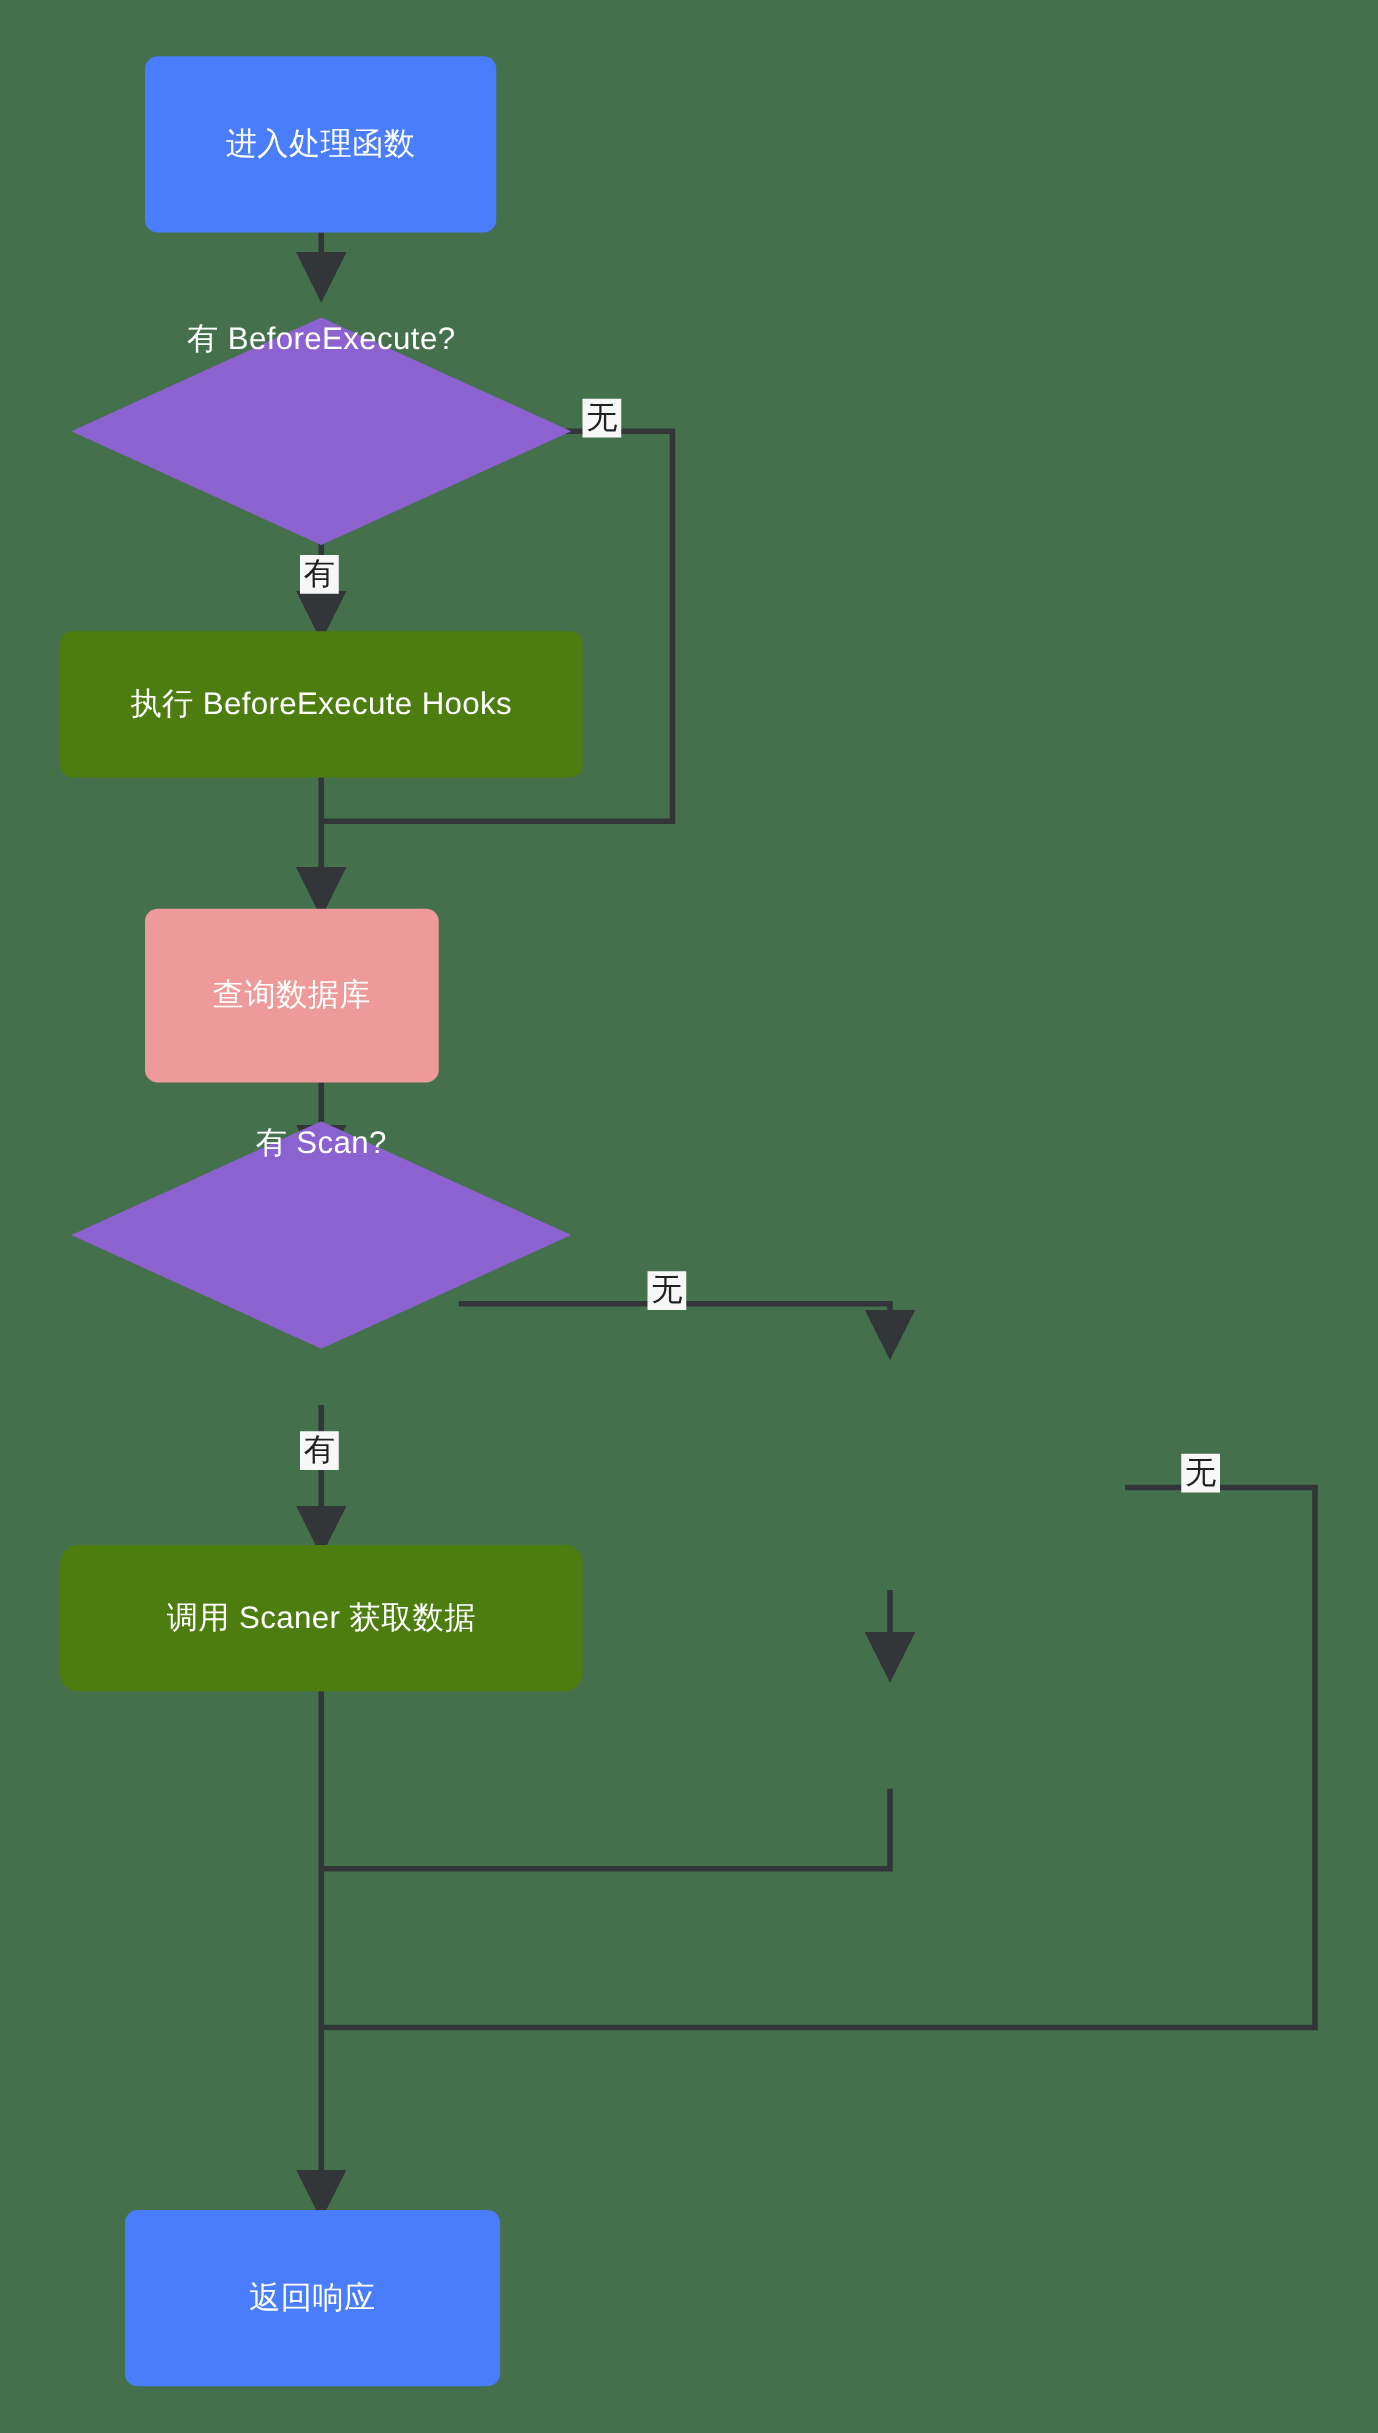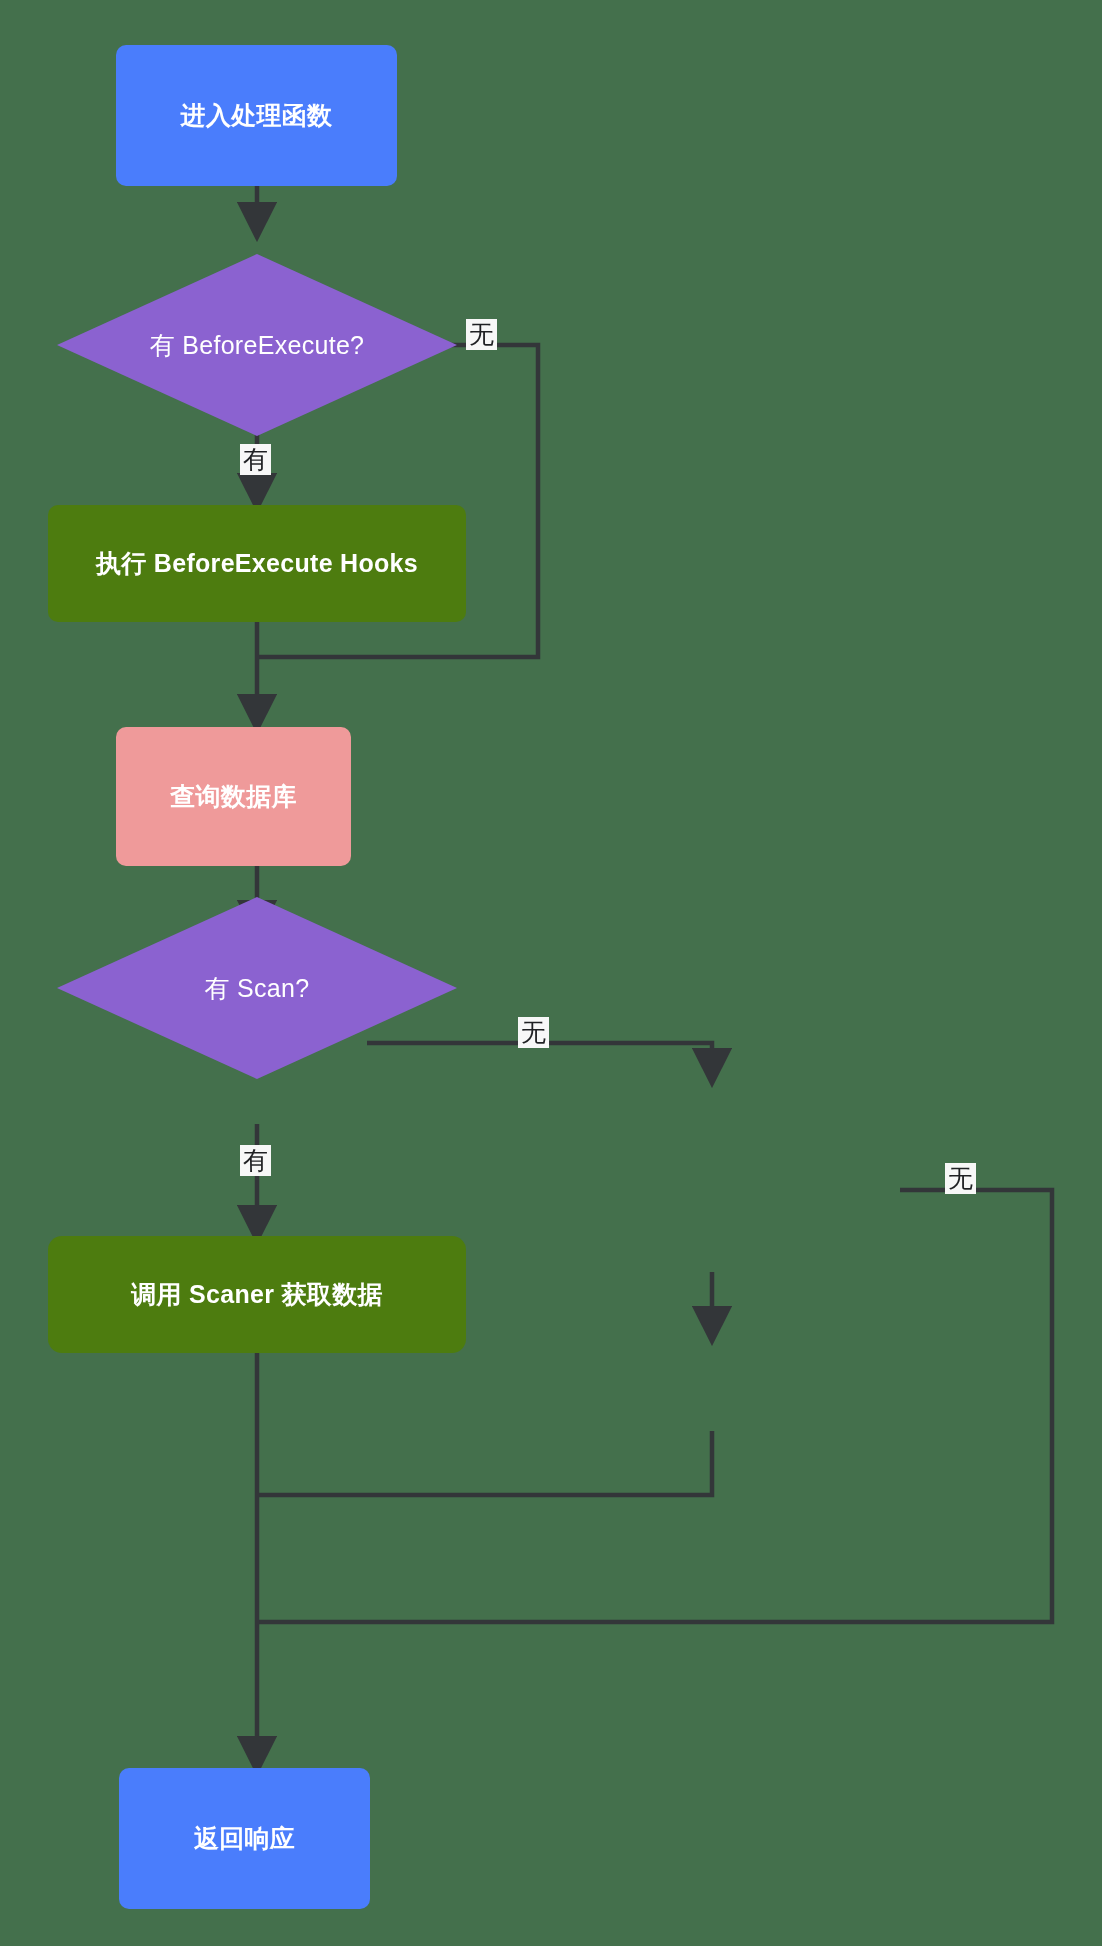--- a/index.html
+++ b/index.html
@@ -36,30 +36,29 @@
     justify-content: center;
     text-align: center;
     color: #ffffff;
     font-size: 25px;
     line-height: 1.25;
     letter-spacing: 0.3px;
     white-space: nowrap;
   }
   .node.rect {
     border-radius: 10px;
-    font-weight: bold;
   }
   .node.blue  { background: #4a7dfc; }
   .node.green { background: #4d7c0f; }
   .node.red   { background: #ef9a9a; }
 
   .diamond {
     position: absolute;
     display: flex;
-    align-items: center;
+    align-items: flex-start;
     justify-content: center;
   }
   .diamond .dshape {
     position: absolute;
     left: 0; top: 0;
     width: 100%; height: 100%;
   }
   .diamond .dlabel {
     position: relative;
     z-index: 2;
@@ -141,21 +140,21 @@
     </svg>
     <span class="dlabel">有 Scan?</span>
   </div>
 
   <div class="node rect green" style="left:48px; top:1236px; width:418px; height:117px;border-radius:14px;">
     <span>调用 Scaner 获取数据</span>
   </div>
 
 
 
-  <div class="node rect blue" style="left:119px; top:1768px; width:251px; height:141px;">
+  <div class="node rect blue" style="left:100px; top:1768px; width:300px; height:141px;">
     <span>返回响应</span>
   </div>
 
   <div class="edge-label" style="left:466px; top:319px;">无</div>
 
   <div class="edge-label" style="left:240px; top:444px;">有</div>
 
   <div class="edge-label" style="left:518px; top:1017px;">无</div>
 
   <div class="edge-label" style="left:240px; top:1145px;">有</div>

